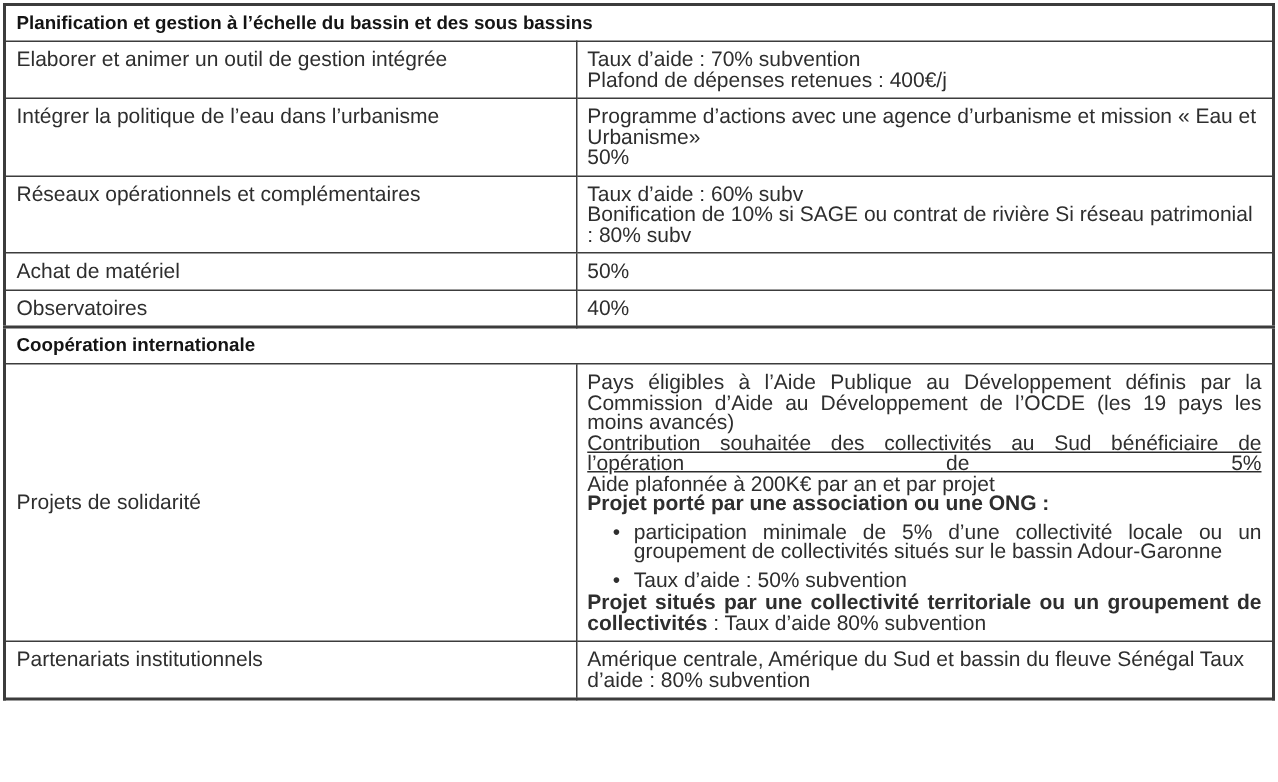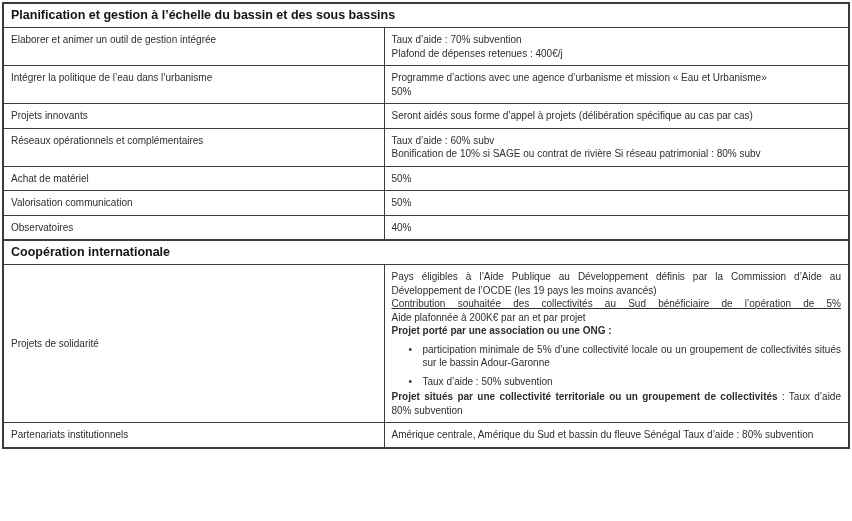--- a/index.html
+++ b/index.html
@@ -20,21 +20,21 @@
     border-collapse:collapse;
     width:848px;
     table-layout:fixed;
     border:2px solid var(--border);
   }
   col.c-left{width:381px;}
   td{
     border:1px solid var(--border);
     vertical-align:top;
     padding:5px 7px 5px 7px;
-    font-size:10px;
+    font-size:14px;
     line-height:13.5px;
   }
   td.section-header{
     border-top:2px solid var(--border);
     font-weight:bold;
     font-size:12.5px;
     line-height:15px;
     color:var(--header-text);
     padding:4px 7px;
   }
@@ -74,40 +74,28 @@
           </td>
         </tr>
         <tr>
           <td class="left-cell">Intégrer la politique de l’eau dans l’urbanisme</td>
           <td class="right-cell">
             <div class="detail-line"><span>Programme d’actions avec une agence d’urbanisme et mission « Eau et Urbanisme»</span></div>
             <div class="detail-line"><span>50%</span></div>
           </td>
         </tr>
         <tr>
-          <td class="left-cell">Projets innovants</td>
-          <td class="right-cell">
-            <div class="detail-line"><span>Seront aidés sous forme d’appel à projets (délibération spécifique au cas par cas)</span></div>
-          </td>
-        </tr>
-        <tr>
           <td class="left-cell">Réseaux opérationnels et complémentaires</td>
           <td class="right-cell">
             <div class="detail-line"><span>Taux d’aide : 60% subv</span></div>
             <div class="detail-line"><span>Bonification de 10% si SAGE ou contrat de rivière Si réseau patrimonial : 80% subv</span></div>
           </td>
         </tr>
         <tr>
           <td class="left-cell">Achat de matériel</td>
-          <td class="right-cell">
-            <div class="detail-line"><span>50%</span></div>
-          </td>
-        </tr>
-        <tr>
-          <td class="left-cell">Valorisation communication</td>
           <td class="right-cell">
             <div class="detail-line"><span>50%</span></div>
           </td>
         </tr>
         <tr>
           <td class="left-cell">Observatoires</td>
           <td class="right-cell">
             <div class="detail-line"><span>40%</span></div>
           </td>
         </tr>

